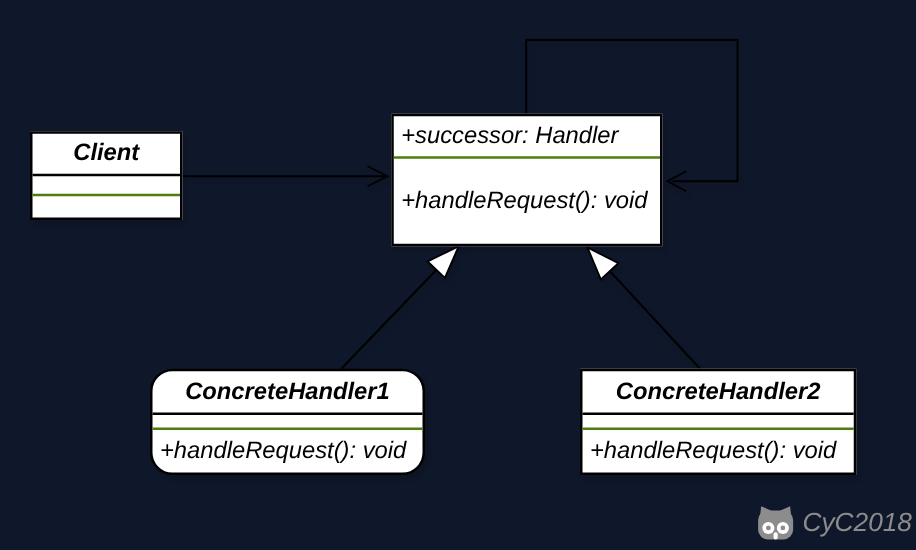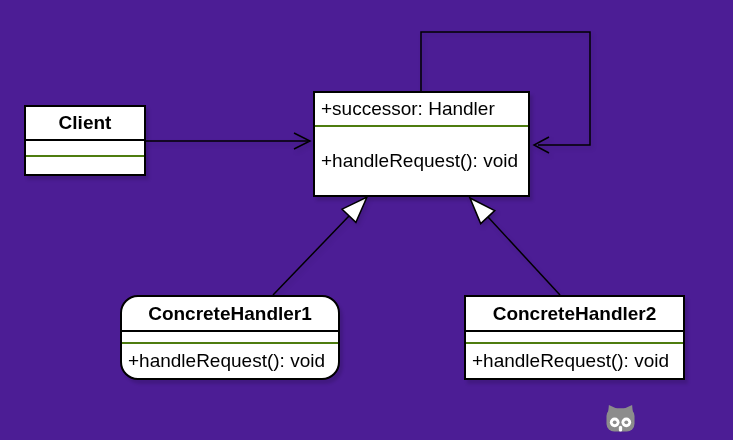--- a/index.html
+++ b/index.html
@@ -4,23 +4,24 @@
 <style>
   html, body {
     margin: 0;
     padding: 0;
     background: #ffffff;
   }
   .canvas {
     position: relative;
     width: 733px;
     height: 440px;
-    background: #4c1d95;
+    background: #0f172a;
     font-family: "Liberation Sans", sans-serif;
     overflow: hidden;
+    font-style: italic;
   }
   .connectors {
     position: absolute;
     left: 0;
     top: 0;
     filter: drop-shadow(2px 3px 2px rgba(0,0,0,0.12));
   }
   .uml-box {
     position: absolute;
     box-sizing: border-box;
@@ -133,15 +134,16 @@
     <svg width="31" height="29" viewBox="0 0 32 30">
       <path d="M3,11 L4,1 L12.5,4.8 Z" fill="#8c8c8c"></path>
       <path d="M29,11 L28,1 L19.5,4.8 Z" fill="#8c8c8c"></path>
       <rect x="1.5" y="4.5" width="29" height="24" rx="8" fill="#8c8c8c"></rect>
       <circle cx="10" cy="19" r="5" fill="#ffffff"></circle>
       <circle cx="22" cy="19" r="5" fill="#ffffff"></circle>
       <circle cx="10" cy="19" r="2" fill="#8c8c8c"></circle>
       <circle cx="22" cy="19" r="2" fill="#8c8c8c"></circle>
       <rect x="14.3" y="22.5" width="3.4" height="6" rx="1.7" fill="#ffffff"></rect>
     </svg>
+    <span class="watermark-text">CyC2018</span>
   </div>
 
 </div>
 
 </body></html>

